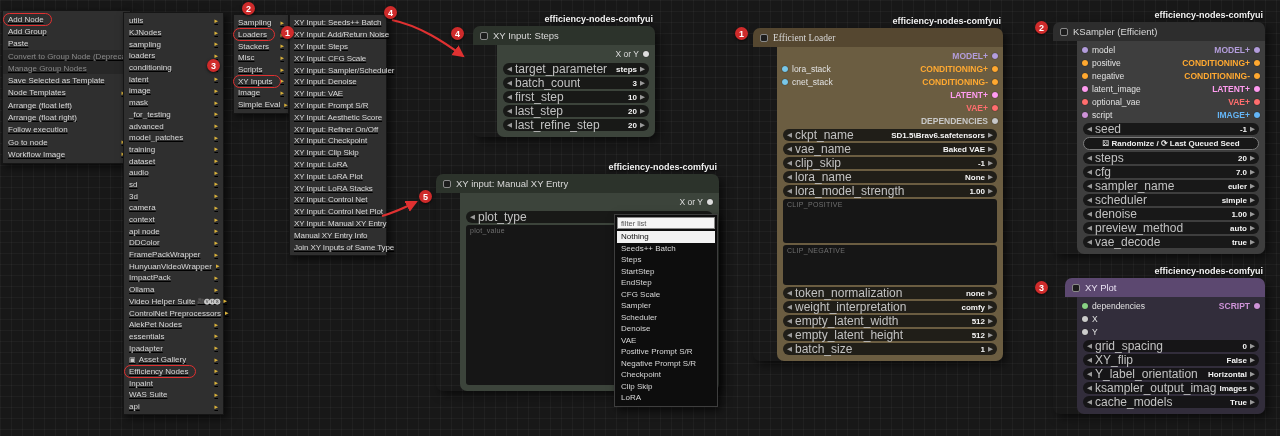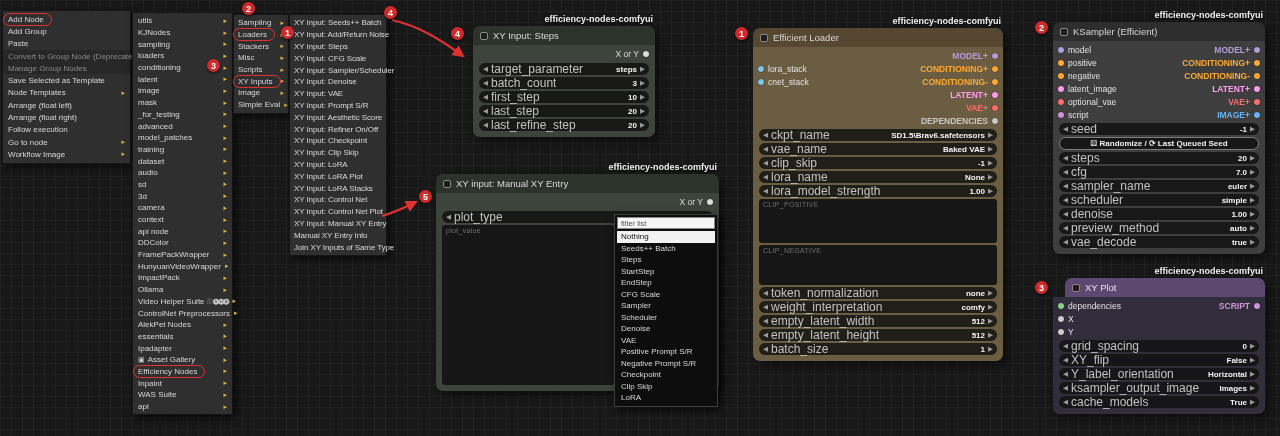--- a/index.html
+++ b/index.html
@@ -10,67 +10,67 @@
     background-image:
       linear-gradient(rgba(255,255,255,0.035) 1px, transparent 1px),
       linear-gradient(90deg, rgba(255,255,255,0.035) 1px, transparent 1px);
     background-size:11px 11px;
     font-family:"Liberation Sans","DejaVu Sans",sans-serif;
   }
 
   
   .menu {
     position:absolute; background:#2f2f2f; border:1px solid #151515;
-    box-shadow:3px 3px 8px rgba(0,0,0,0.65); padding:2px 0; z-index:10;
+    box-shadow:3px 3px 8px rgba(0,0,0,0.65); padding:2px 0; z-index:10;text-decoration:underline;
   }
   .menu-item {
     position:relative; height:11.7px; display:flex; align-items:center;
     padding:0 5px; color:#d8d8d8; font-size:8px; white-space:nowrap;
   }
   #menu-canvas .menu-item { height:12.3px; }
   .menu-item.dim { color:#8a8a8a; background:#272727; }
   .menu-item .lbl { position:relative; overflow:visible; }
   .mi-icon { font-size:7px; margin-right:3px; color:#c9c9c9; }
   .mi-suffix { font-size:6px; margin-left:2px; color:#c9c9c9; letter-spacing:-1px; }
   .submenu-arrow { margin-left:auto; padding-left:4px; color:#d9b13b; font-size:7px; }
   .oval {
     position:absolute; left:-5px; right:-8px; top:-2px; bottom:-2px;
     border:1.5px solid #e03131; border-radius:9px; pointer-events:none; z-index:29;
   }
 
   #menu-canvas      { left:2px;   top:10px; width:129px; }
-  #menu-categories  { left:132px; top:12px; width:101px; }
+  #menu-categories  { left:123px; top:12px; width:101px; }
   #menu-efficiency  { left:233px; top:14px; width:56px; }
   #menu-efficiency .menu-item { padding:0 4px; }
   #menu-xy          { left:289px; top:14px; width:98px; }
   #menu-xy .menu-item { height:11.8px; padding:0 4px; letter-spacing:-0.1px; }
 
   
   .node { position:absolute; z-index:5; }
   .node-context {
     height:14px; line-height:14px; text-align:right; color:#f2f2f2;
     font-size:9px; font-weight:bold; text-shadow:0 1px 2px #000; padding-right:2px;
   }
   .node-frame { border-radius:7px; box-shadow:4px 4px 10px rgba(0,0,0,0.55); }
   .node-title {
     height:19px; display:flex; align-items:center; gap:5px; padding:0 7px;
     border-radius:7px 7px 0 0; color:#d8d8d8; font-size:9.5px; white-space:nowrap;
   }
   .collapse-box { width:8px; height:8px; background:#1d1d1d; border:1px solid #8a8a8a; border-radius:2px; flex:none; }
-  .node-body { border-radius:0 0 7px 7px; padding:2px 0 4px; position:relative; }
+  .node-body { border-radius:0 0 7px 7px; padding:2px 0 4px; position:relative;margin-left:24px; }
 
   #node-steps   { left:473px;  top:12px;  width:182px; }
   #node-manual  { left:436px;  top:160px; width:283px; }
   #node-loader  { left:753px;  top:14px;  width:250px; }
   #node-ksampler{ left:1053px; top:8px;   width:212px; }
   #node-xyplot  { left:1053px; top:264px; width:212px; }
 
   #node-steps  .node-title, #node-manual .node-title { background:#2c332b; }
   #node-steps  .node-body,  #node-manual .node-body  { background:#3c443b; }
-  #node-loader .node-title { background:#554730; }
+  #node-loader .node-title { background:#554730;font-family:Liberation Serif, serif; }
   #node-loader .node-body  { background:#6b5d41; }
   #node-ksampler .node-title { background:#2d2d2d; }
   #node-ksampler .node-body  { background:#3e3e3e;text-align:right; }
   #node-xyplot .node-title { background:#5c4870; color:#e9e2f2;margin-left:12px; }
   #node-xyplot .node-body  { background:#322d3b; }
 
   .xory-row {
     height:14px; display:flex; align-items:center; justify-content:flex-end;
     gap:4px; padding:0 6px; color:#dddddd; font-size:8.5px;
   }

